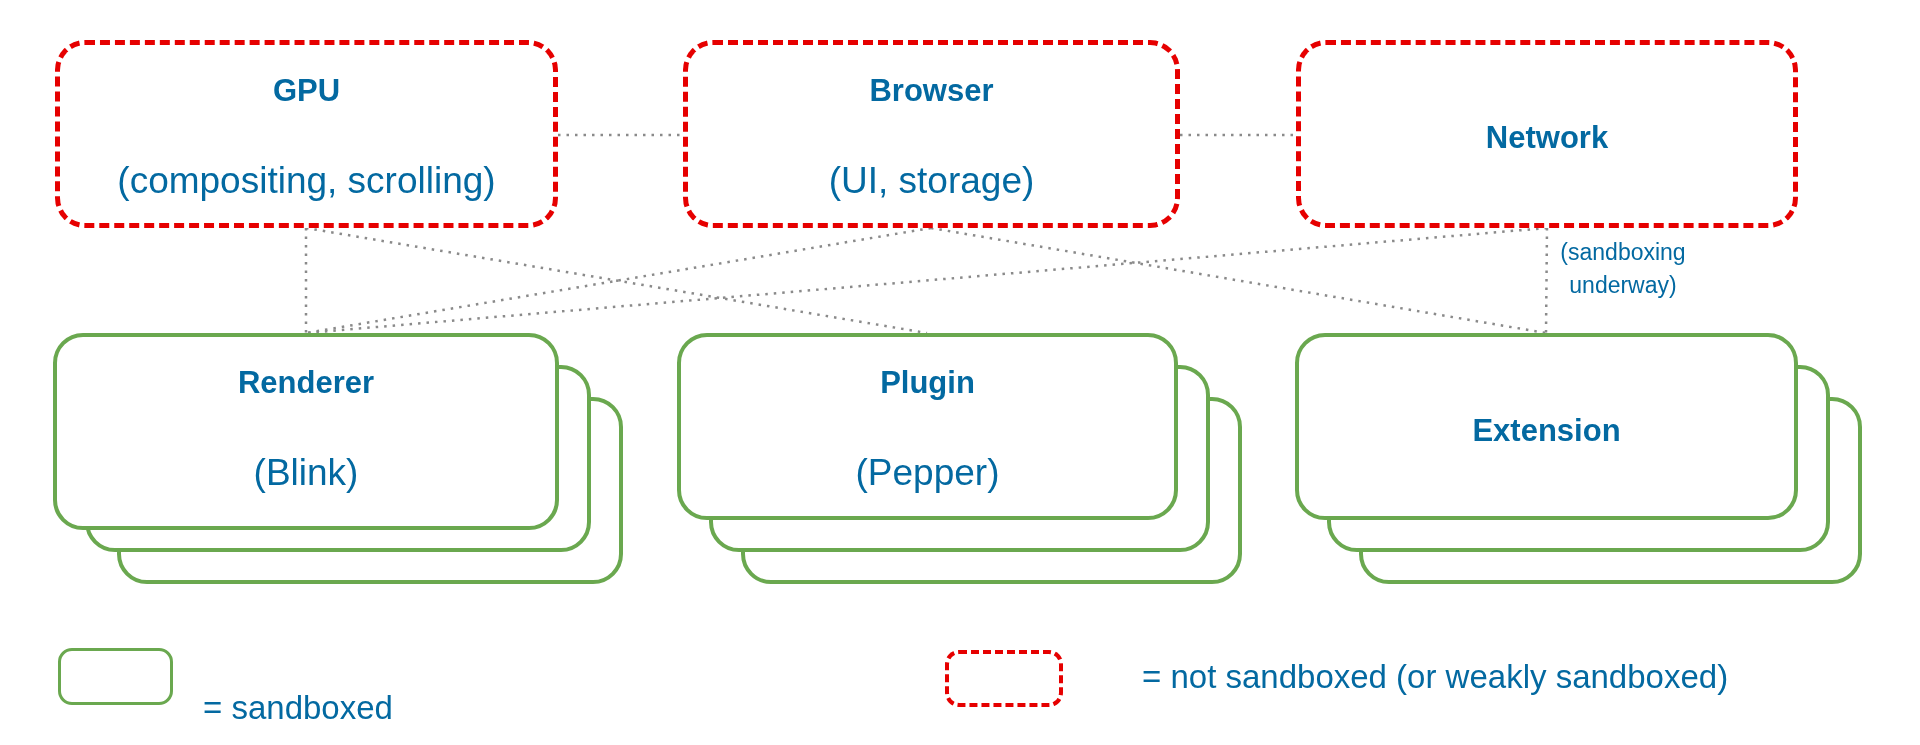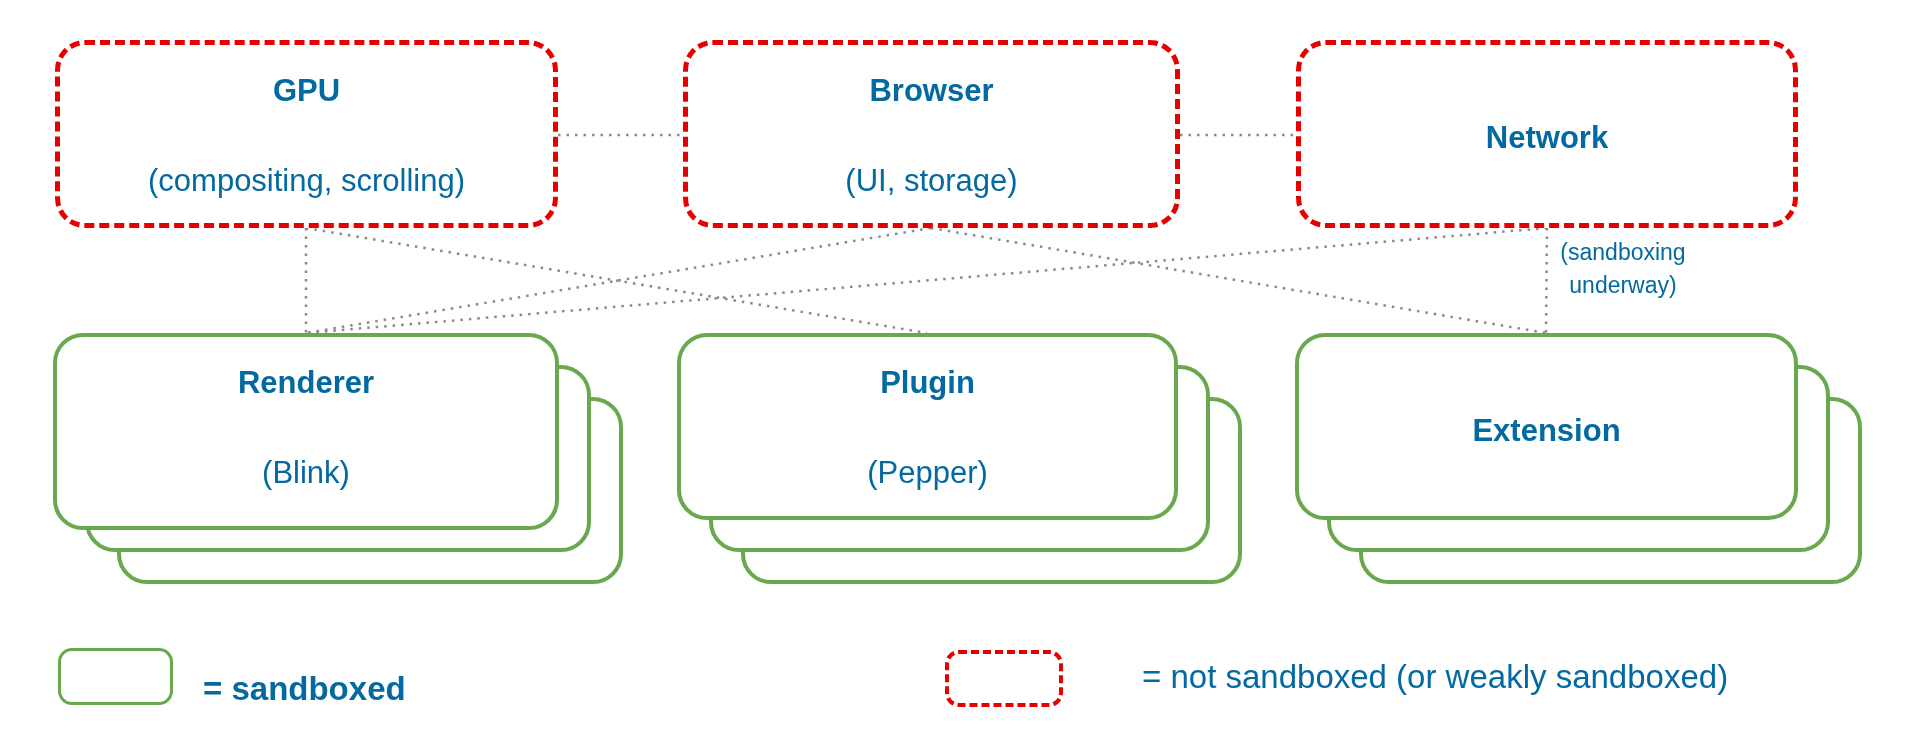--- a/index.html
+++ b/index.html
@@ -36,21 +36,21 @@
     border:4px solid #6aa84f;
     border-radius:30px;
   }
   .box-title{
     font-size:31px;
     font-weight:bold;
     line-height:36px;
     margin-top:28px;
   }
   .box-subtitle{
-    font-size:31px;
+    font-size:37px;
     line-height:36px;
     margin-top:54px;
   }
   .center-single{justify-content:center;}
   .center-single .box-title{margin-top:8px;}
   .note{
     position:absolute;
     font-size:23px;
     line-height:33px;
     text-align:center;
@@ -129,18 +129,18 @@
   <div>
     <div class="layer" style="left:1359px;top:397px;width:503px;height:187px;"></div>
     <div class="layer" style="left:1327px;top:365px;width:503px;height:187px;"></div>
     <div class="box green-box center-single" style="left:1295px;top:333px;width:503px;height:187px;">
       <div class="box-title">Extension</div>
     </div>
   </div>
 
   <div>
     <div class="legend-swatch-green" style="left:58px;top:648px;width:115px;height:57px;"></div>
-    <div class="legend-label" style="left:203px;top:670px;font-weight:bold;">= sandboxed</div>
+    <div class="legend-label" style="left:203px;top:689px;">= sandboxed</div>
     <div class="legend-swatch-red" style="left:945px;top:650px;width:118px;height:57px;"></div>
     <div class="legend-label" style="left:1142px;top:658px;">= not sandboxed (or weakly sandboxed)</div>
   </div>
 
 </div>
 
 </body></html>

